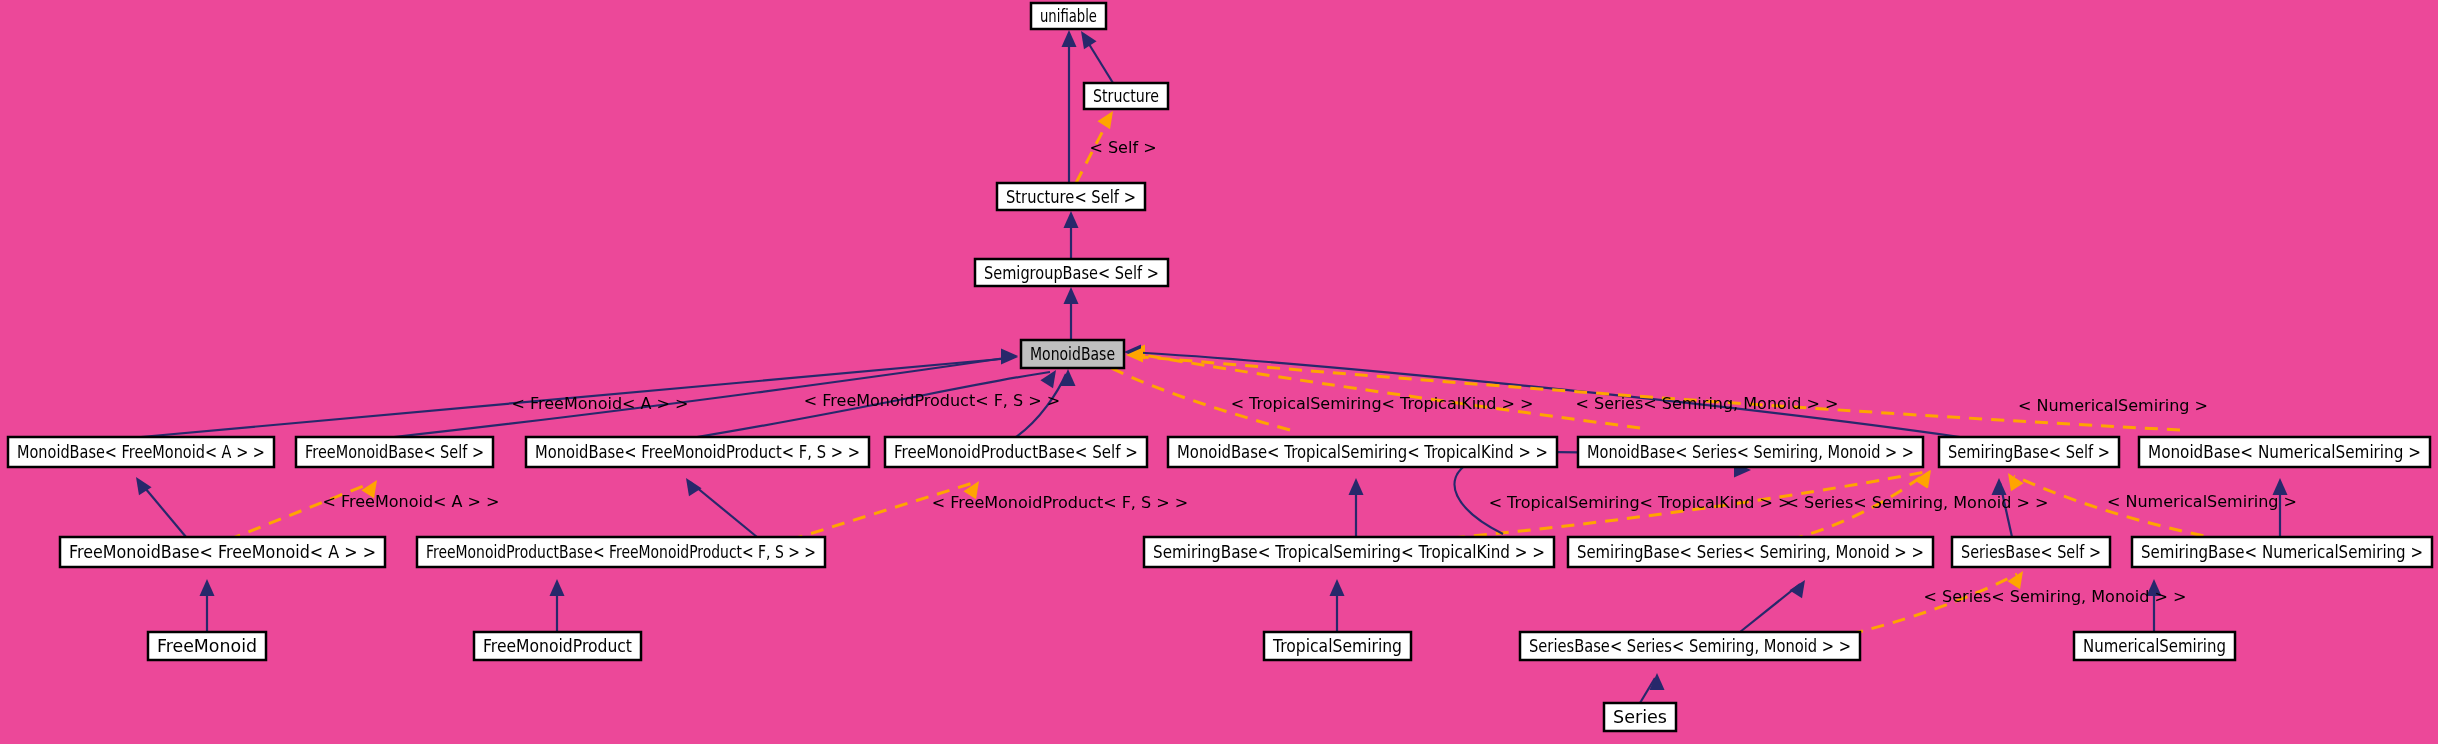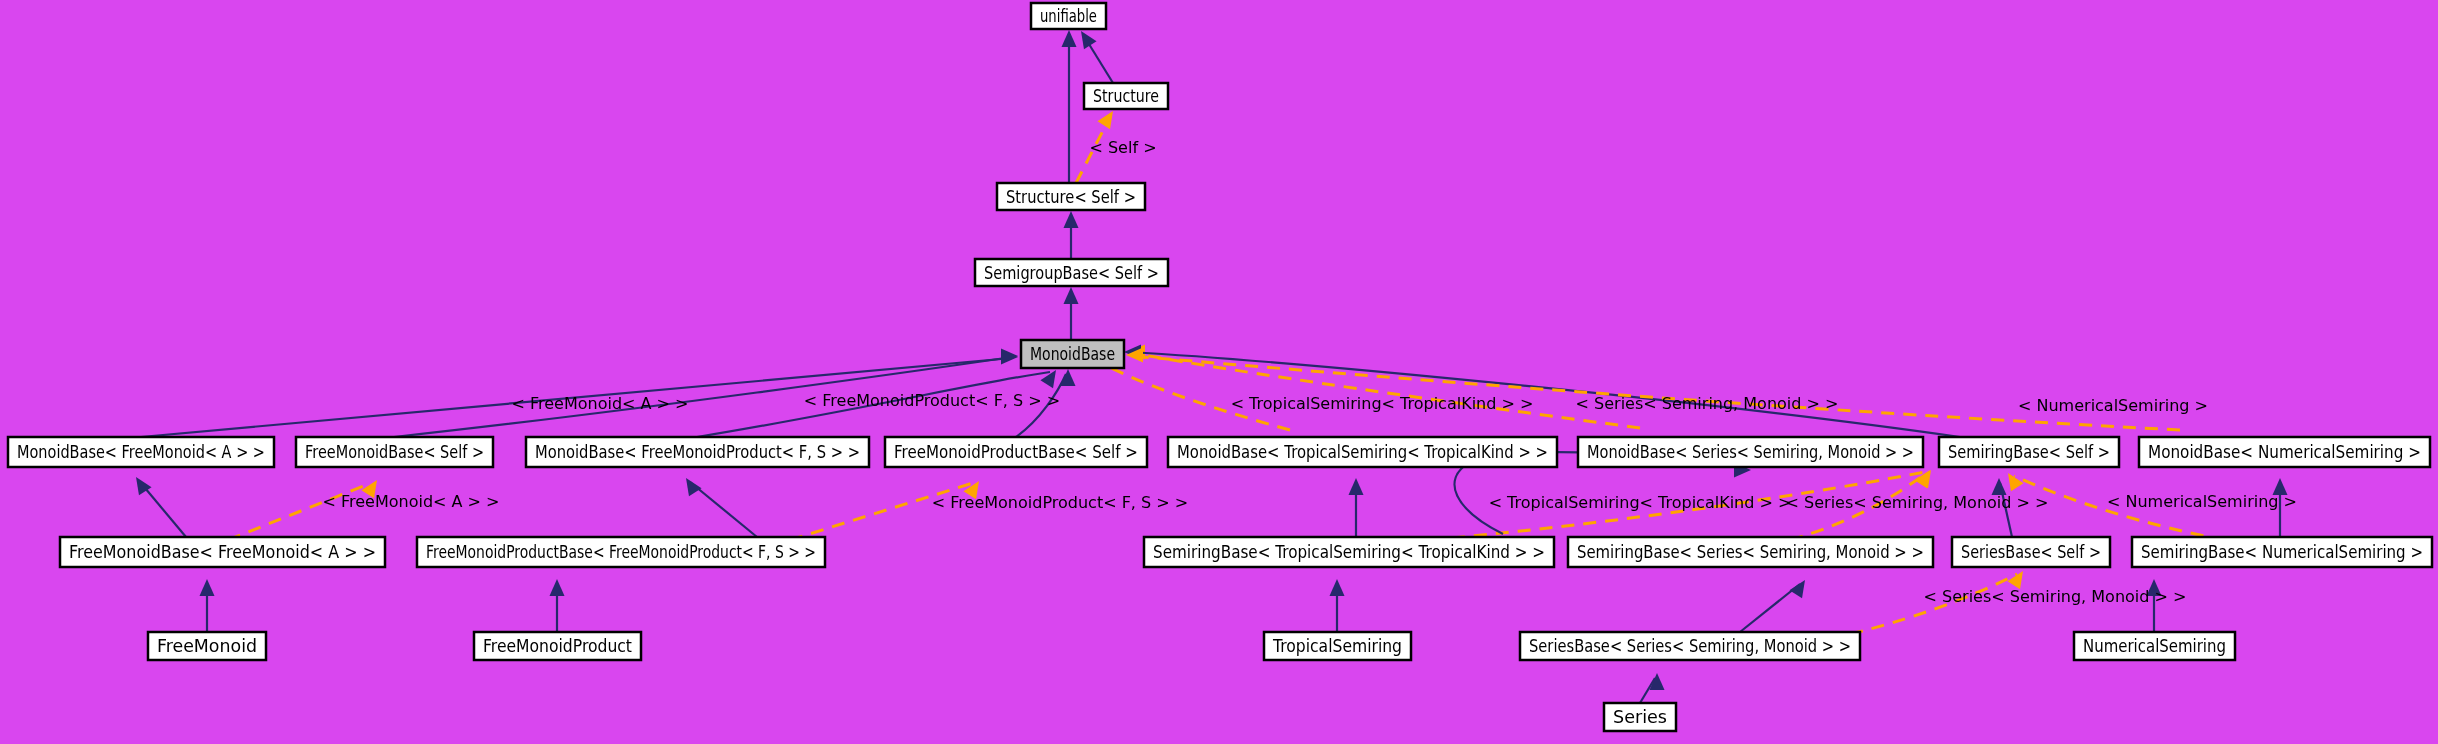--- a/index.html
+++ b/index.html
@@ -4,21 +4,21 @@
 <style>
   html, body {
     margin: 0;
     padding: 0;
     background: #ffffff;
   }
   #canvas {
     position: relative;
     width: 2438px;
     height: 744px;
-    background: #d946ef;
+    background: #ec4899;
     font-family: "DejaVu Sans", sans-serif;
   }
   svg.graph {
     position: absolute;
     left: 0;
     top: 0;
     width: 2438px;
     height: 744px;
   }
   .node-box {

